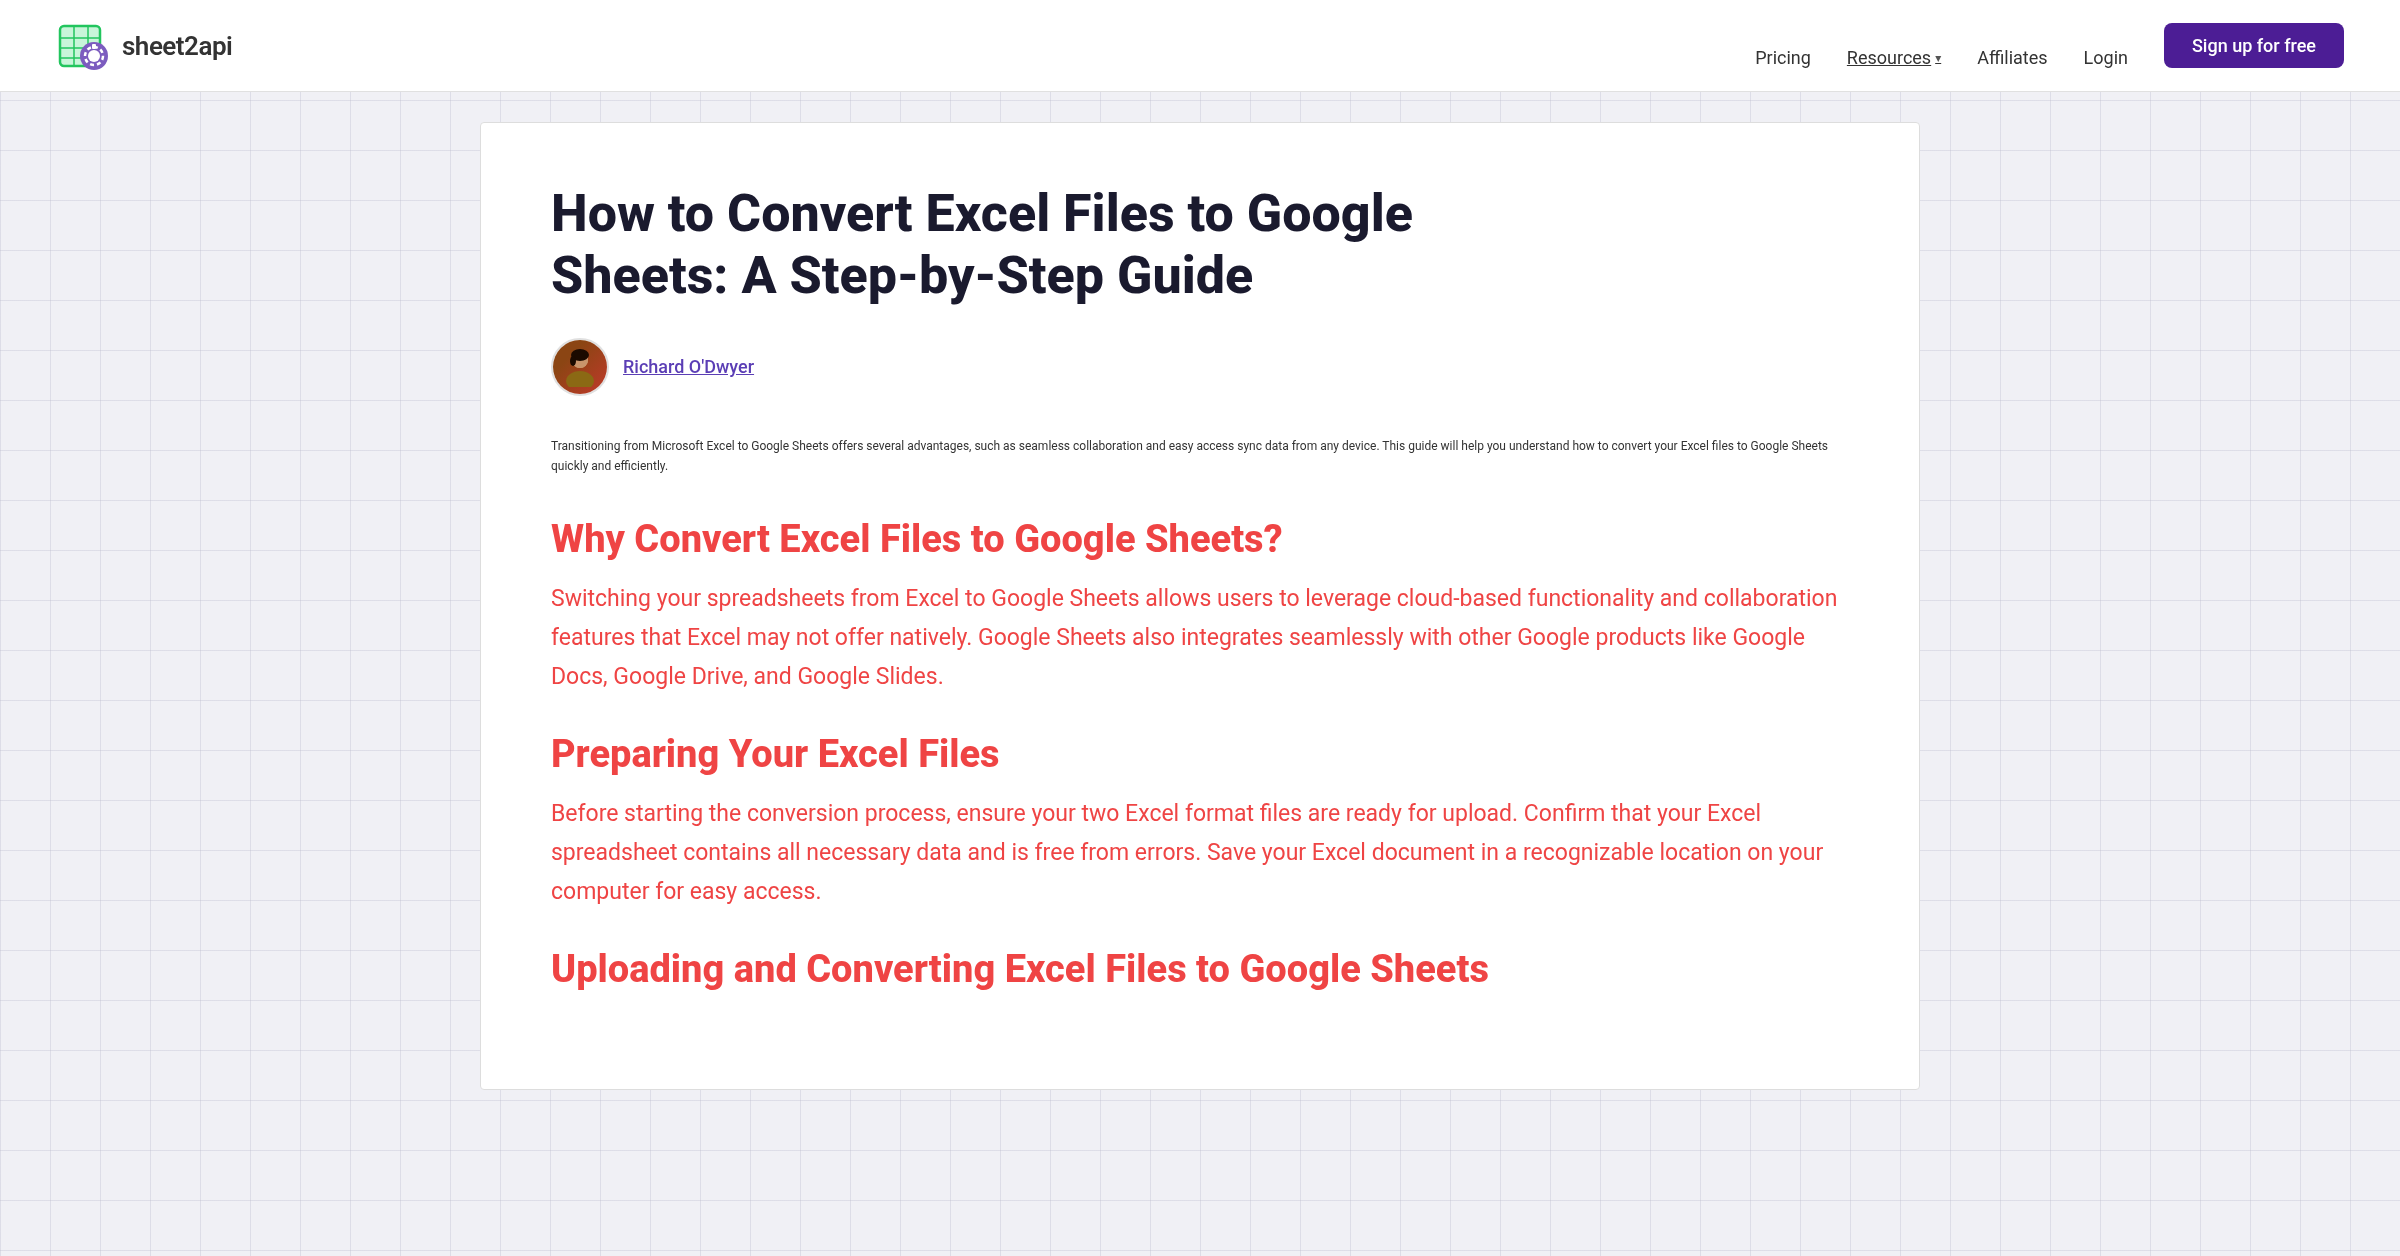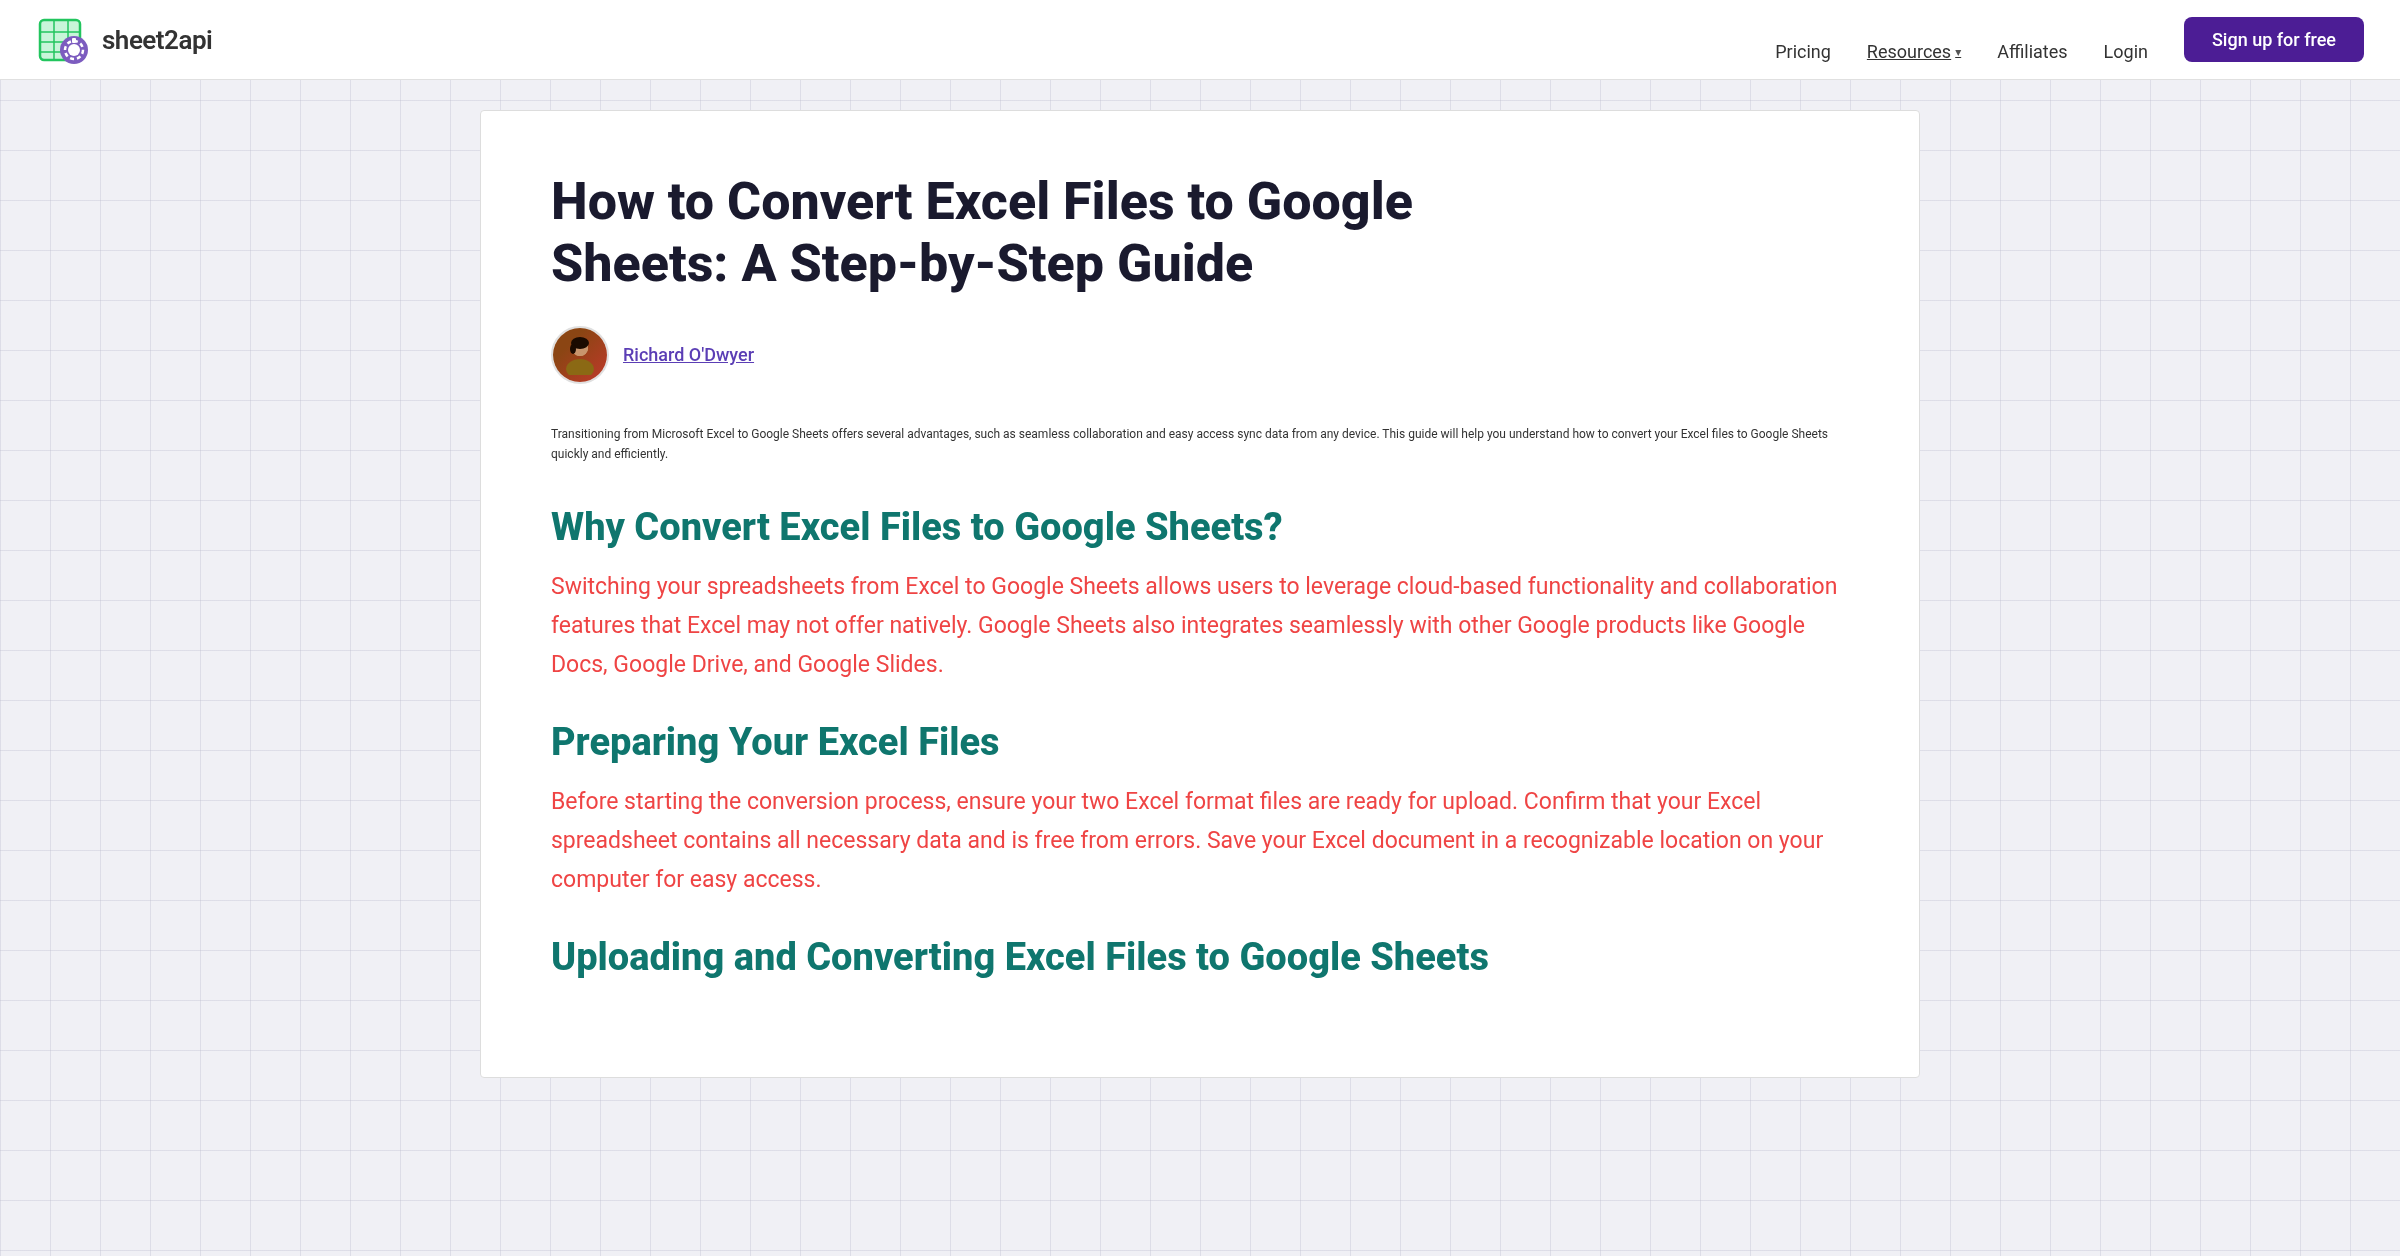--- a/index.html
+++ b/index.html
@@ -28,22 +28,22 @@
       background-size: 50px 50px;
       z-index: 0;
     }
 
     
     header {
       position: relative;
       z-index: 10;
       background: #ffffff;
       border-bottom: 1px solid #e0e0e0;
-      padding: 0 36px;
-      height: 80px;
+      padding: 0 56px;
+      height: 92px;
       display: flex;
       align-items: center;
       justify-content: space-between;
     }
 
     .logo-area {
       display: flex;
       align-items: center;
       gap: 10px;
       text-decoration: none;
@@ -163,21 +163,21 @@
       font-size: 12px;
       color: #333;
       line-height: 1.7;
       margin-bottom: 40px;
       max-width: 1300px;
     }
 
     .section-heading {
       font-size: 38px;
       font-weight: 800;
-      color: #0f766e;
+      color: #ef4444;
       margin-bottom: 18px;
       margin-top: 10px;
     }
 
     .section-text {
       font-size: 23px;
       color: #ef4444;
       line-height: 1.7;
       margin-bottom: 36px;
       max-width: 1300px;

